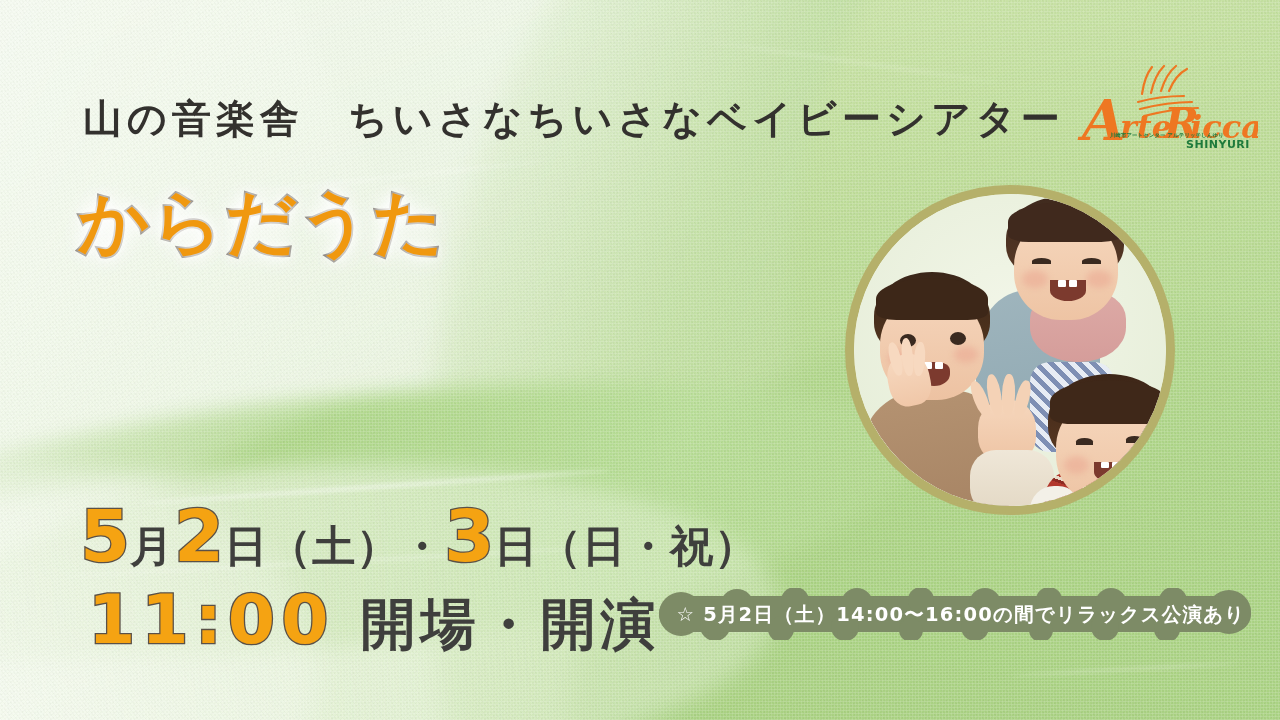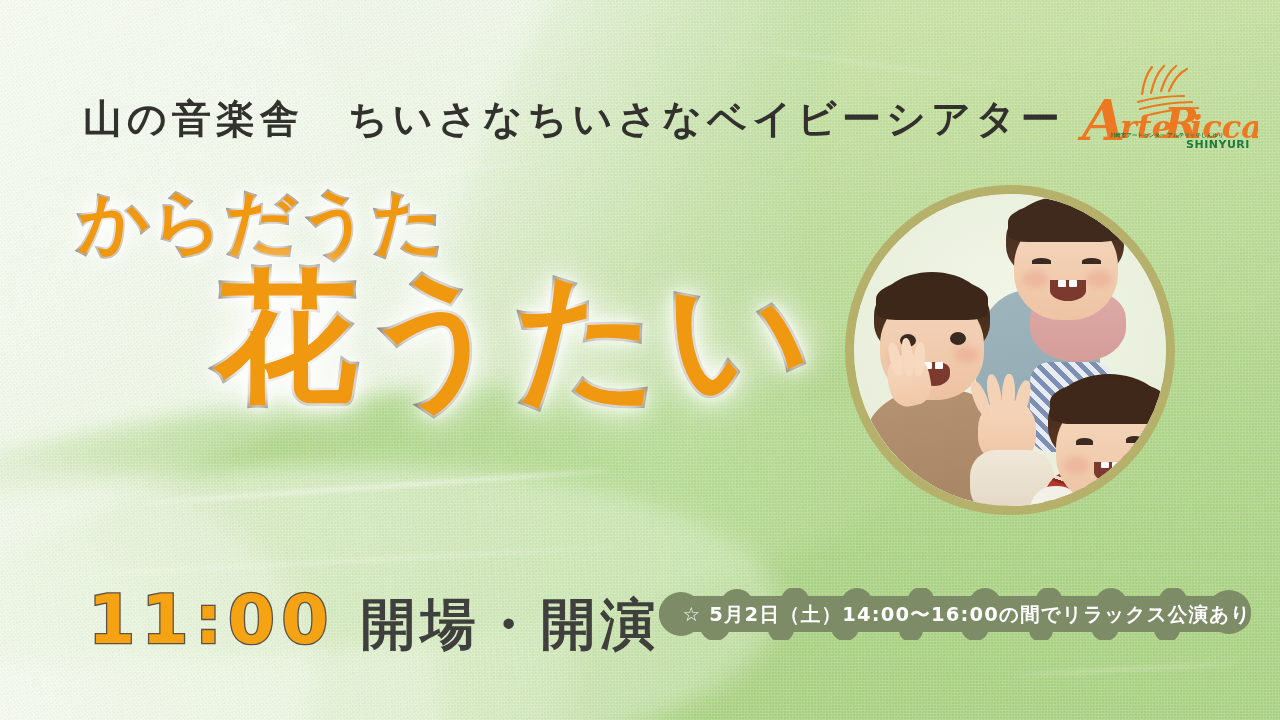--- a/index.html
+++ b/index.html
@@ -201,21 +201,21 @@
   }
   .t-big{font-size:68px;letter-spacing:6px;}
   .t-kanji{font-size:55px;font-weight:700;color:#3f3f3d;letter-spacing:5px;margin-left:26px;margin-top:7px;}
 
   
   .banner{
     position:absolute;left:645px;top:588px;width:620px;height:52px;
   }
   .banner svg{position:absolute;inset:0;}
   .banner-text{
-    position:absolute;left:12px;top:0;width:620px;height:52px;
+    position:absolute;left:6px;top:0;width:620px;height:52px;
     display:flex;align-items:center;justify-content:center;
     color:#ffffff;font-size:19.5px;font-weight:600;letter-spacing:1.2px;
     white-space:nowrap;
   }
 </style>
 </head>
 <body>
 
 <div id="poster">
 
@@ -260,21 +260,20 @@
           <text x="122" y="80" font-size="32">icca</text>
         </g>
         <g fill="#1e7a3c" font-family="DejaVu Sans, sans-serif" font-weight="700">
           <text x="118" y="90" font-size="11" letter-spacing="0.5">SHINYURI</text>
         </g>
       </svg>
       <div class="logo-sub">川崎市アートセンター アルテリッチしんゆり</div>
     </div>
 
     <div class="title-small">からだうた</div>
-    <div class="title-big">花うたい</div>
 
     <div class="photo-wrap">
       <div class="photo">
         <div class="pbg"></div>
 
         <div class="baby">
           <div class="body" style="left:122px;top:96px;width:124px;height:150px;background:linear-gradient(170deg,#9fb5bd,#8fa8b2);"></div>
           <div class="body" style="left:176px;top:168px;width:84px;height:90px;background:repeating-linear-gradient(45deg,#e7ecf4 0 5px,#7e8fb4 5px 10px);border-radius:20px;"></div>
           <div class="body" style="left:176px;top:96px;width:96px;height:72px;background:linear-gradient(180deg,#ddaaa6,#d59d9a);border-radius:40% 40% 48% 48%;"></div>
           <div class="hair" style="left:152px;top:2px;width:118px;height:86px;background:linear-gradient(180deg,#3f2a1e,#5a3a26);"></div>
@@ -329,20 +328,23 @@
           <div class="eye" style="left:272px;top:242px;width:17px;height:7px;border-radius:50% 50% 0 0;"></div>
           <div class="mouth" style="left:240px;top:268px;width:34px;height:20px;"></div>
           <div class="tooth" style="left:247px;top:268px;width:8px;height:6px;"></div>
           <div class="tooth" style="left:258px;top:268px;width:8px;height:6px;"></div>
         </div>
 
       </div>
     </div>
 
 
+    <div class="dateline">
+      <span class="num d-big">5</span><span class="d-kanji">月</span><span class="num d-big">2</span><span class="d-kanji">日（土）・</span><span class="num d-big">3</span><span class="d-kanji">日（日・祝）</span>
+    </div>
 
     <div class="timeline">
       <span class="num t-big">11:00</span><span class="t-kanji">開場・開演</span>
     </div>
 
     <div class="banner">
       <svg width="620" height="52" viewBox="0 0 620 52">
         <g fill="#7d8b66">
           <rect x="14" y="8" width="592" height="36" rx="18"></rect>
           <circle cx="36" cy="26" r="22"></circle>

